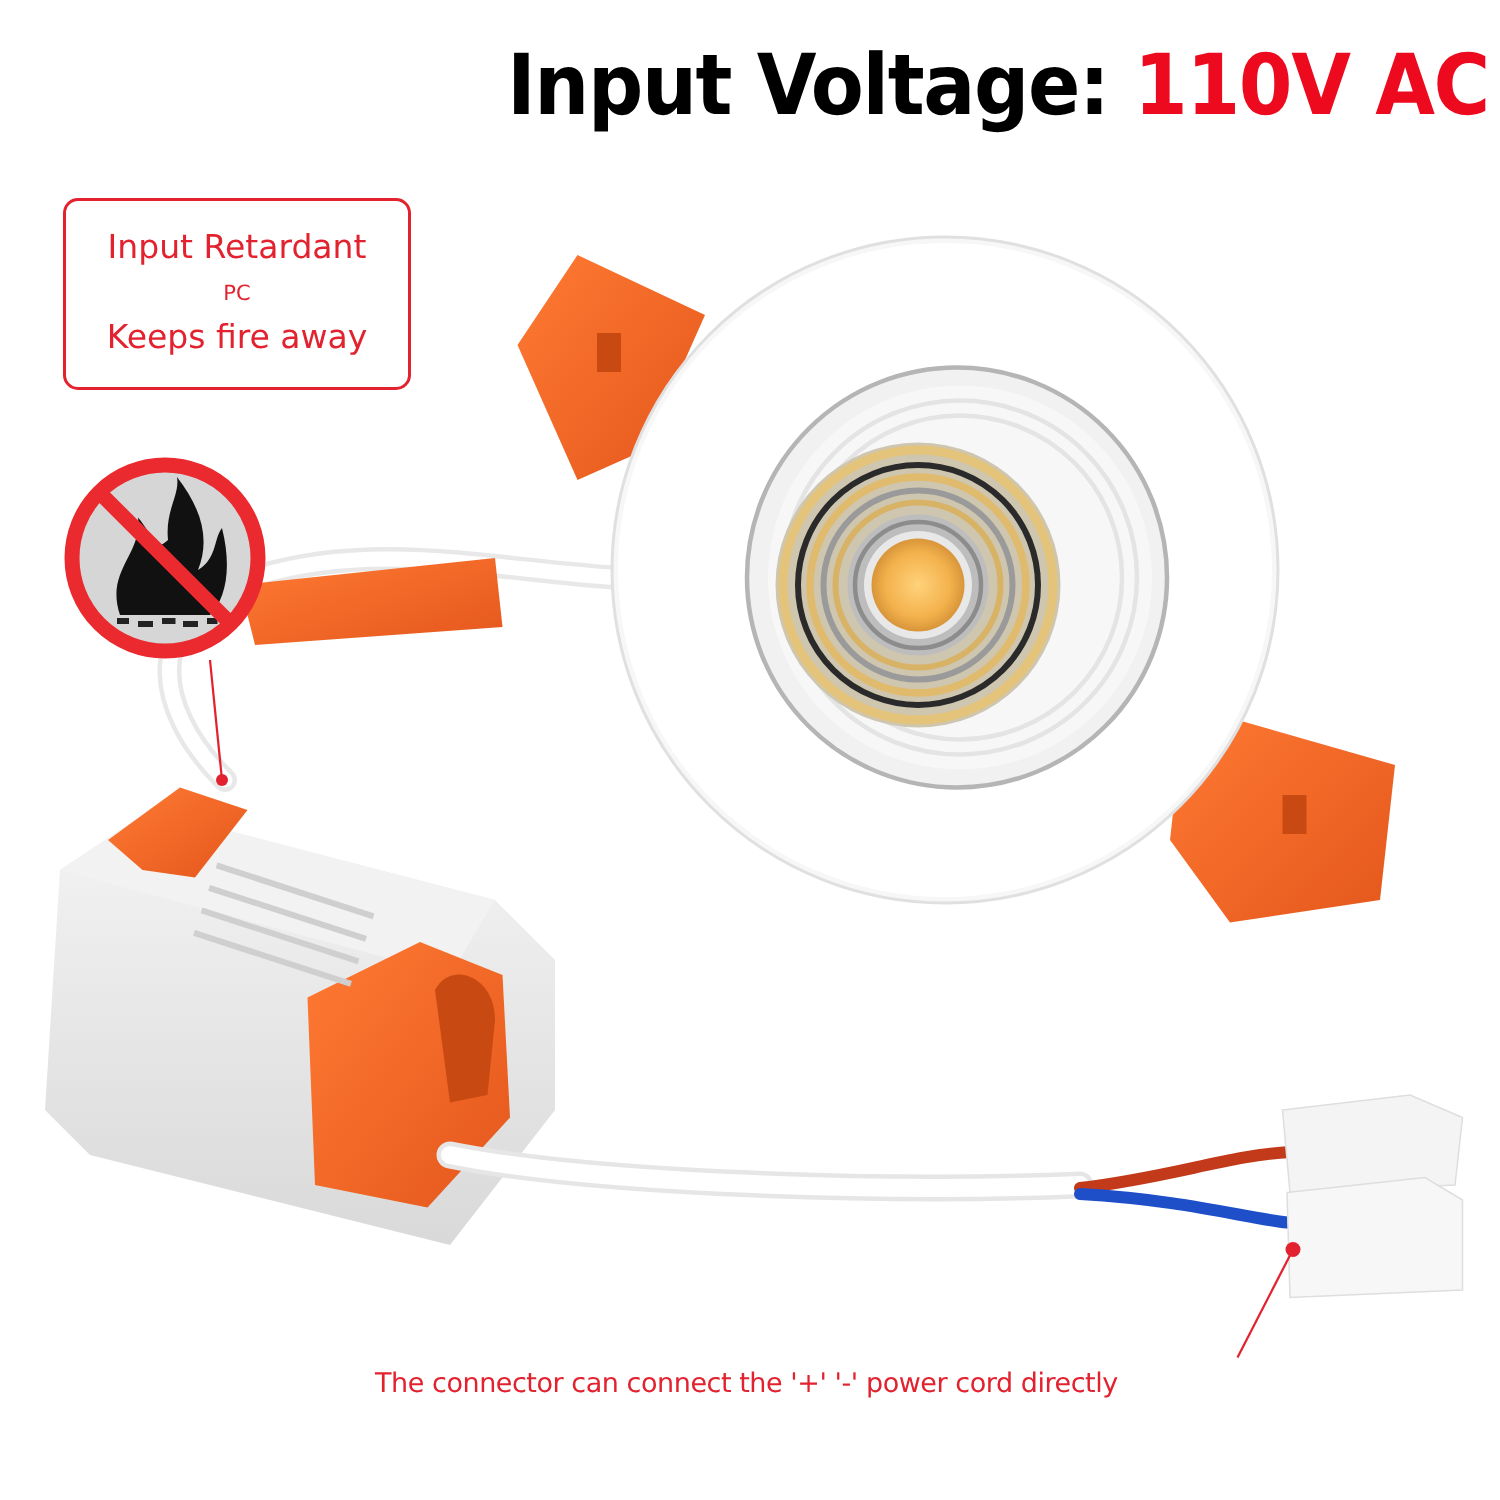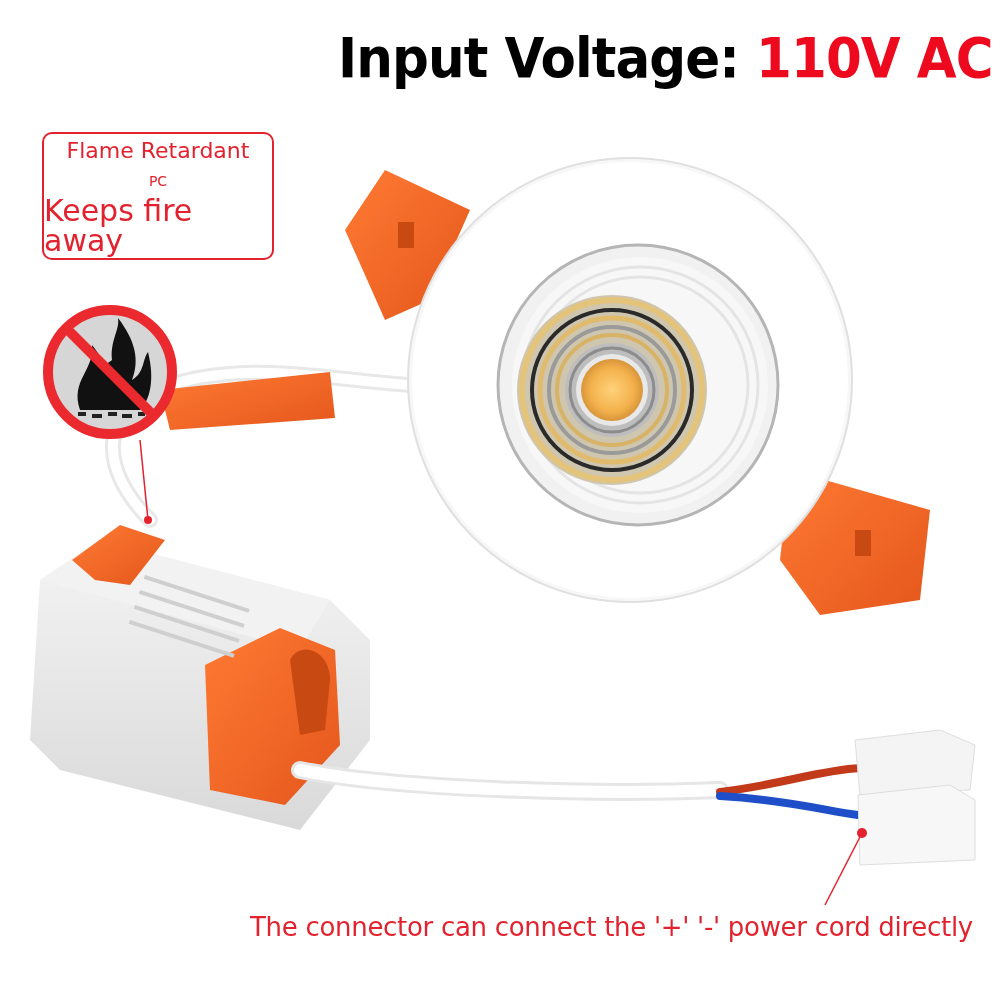--- a/index.html
+++ b/index.html
@@ -3,22 +3,22 @@
 <meta charset="utf-8">
 <style>
   html,body{margin:0;padding:0;background:#ffffff;}
   body{width:1000px;height:1000px;position:relative;overflow:hidden;font-family:"Liberation Sans","DejaVu Sans",sans-serif;}
   .abs{position:absolute;}
   .title{left:338px;top:22px;font-family:"DejaVu Sans","Liberation Sans",sans-serif;font-weight:bold;font-size:56px;letter-spacing:-1px;color:#000;white-space:nowrap;line-height:72px;transform:scaleX(0.92);transform-origin:left top;}
   .title .accent{color:#ee0a1e;}
   .callout-box{left:42px;top:132px;width:232px;height:128px;border:2px solid #e2232f;border-radius:10px;background:#fff;box-sizing:border-box;display:flex;flex-direction:column;align-items:center;justify-content:center;color:#e2232f;font-family:"DejaVu Sans",sans-serif;line-height:30px;}
   .callout-box .l1{font-size:22px;}
   .callout-box .l2{font-size:14px;}
-  .callout-box .l3{font-size:30px;}
-  .bottom-note{left:250px;top:912px;font-family:"DejaVu Sans",sans-serif;color:#e2232f;font-size:26px;white-space:nowrap;letter-spacing:-0.3px;}
+  .callout-box .l3{font-size:22px;}
+  .bottom-note{left:250px;top:912px;font-family:"DejaVu Sans",sans-serif;color:#e2232f;font-size:18px;white-space:nowrap;letter-spacing:-0.3px;}
   svg{position:absolute;left:0;top:0;}
 </style>
 </head>
 <body>
 
 <div class="abs title"><span>Input Voltage: </span><span class="accent">110V AC</span></div>
 
 <svg width="1000" height="1000" viewBox="0 0 1000 1000">
   <defs>
     <radialGradient id="ledGlow" cx="50%" cy="50%" r="50%">
@@ -114,18 +114,18 @@
       <rect x="92" y="414" width="10" height="4"></rect>
       <rect x="108" y="412" width="9" height="4"></rect>
       <rect x="122" y="414" width="10" height="4"></rect>
       <rect x="138" y="412" width="7" height="4"></rect>
     </g>
     <line x1="68" y1="330" x2="152" y2="414" stroke="#ea2a2e" stroke-width="10"></line>
   </g>
 </svg>
 
 <div class="abs callout-box">
-  <div class="l1">Flame Retardant</div>
+  <div class="l1">Input Retardant</div>
   <div class="l2">PC</div>
   <div class="l3">Keeps fire away</div>
 </div>
 
 <div class="abs bottom-note">The connector can connect the '+' '-' power cord directly</div>
 
 </body></html>

